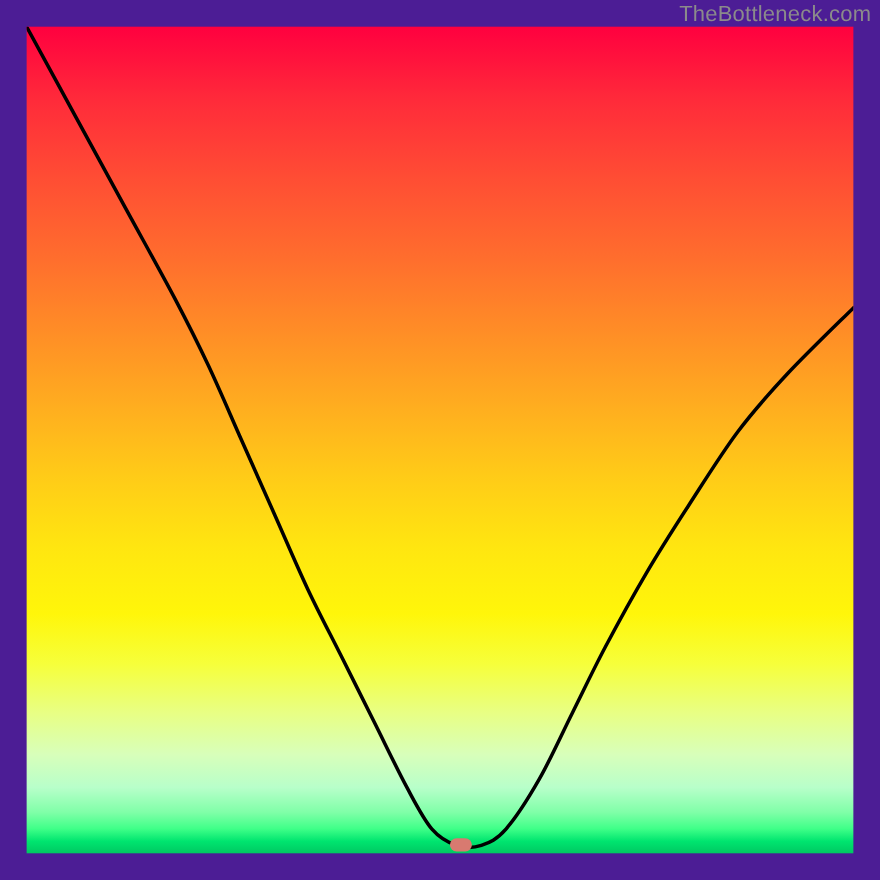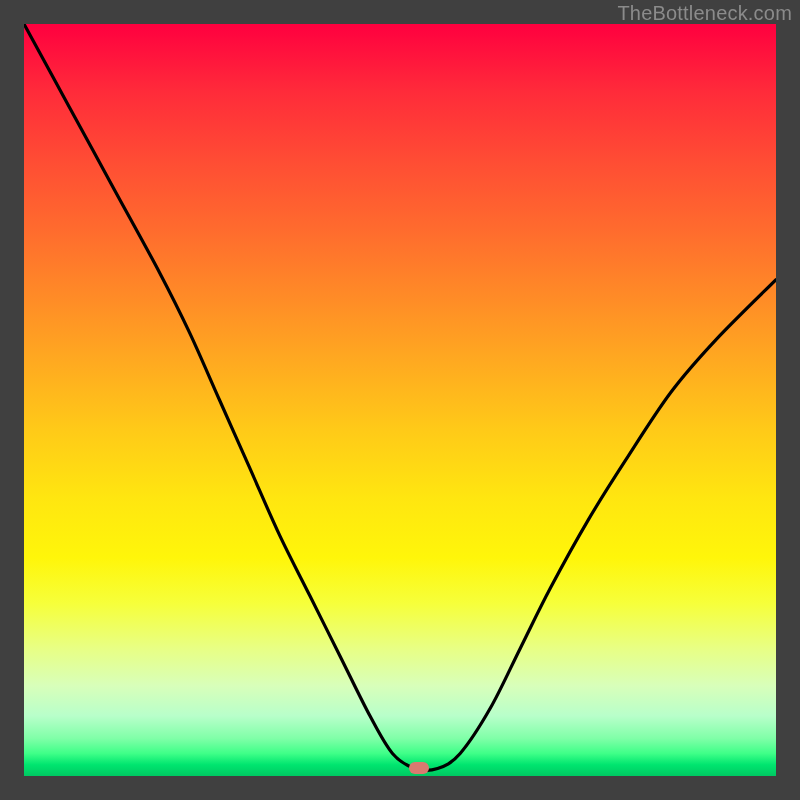--- a/index.html
+++ b/index.html
@@ -8,21 +8,21 @@
     width: 800px;
     height: 800px;
     background: #000;
     overflow: hidden;
     font-family: Arial, Helvetica, sans-serif;
   }
   .frame {
     position: relative;
     width: 800px;
     height: 800px;
-    background: #404040;
+    background: #4c1d95;
   }
   .plot-area {
     position: absolute;
     left: 24px;
     top: 24px;
     width: 752px;
     height: 752px;
     overflow: hidden;
   }
   .gradient {

